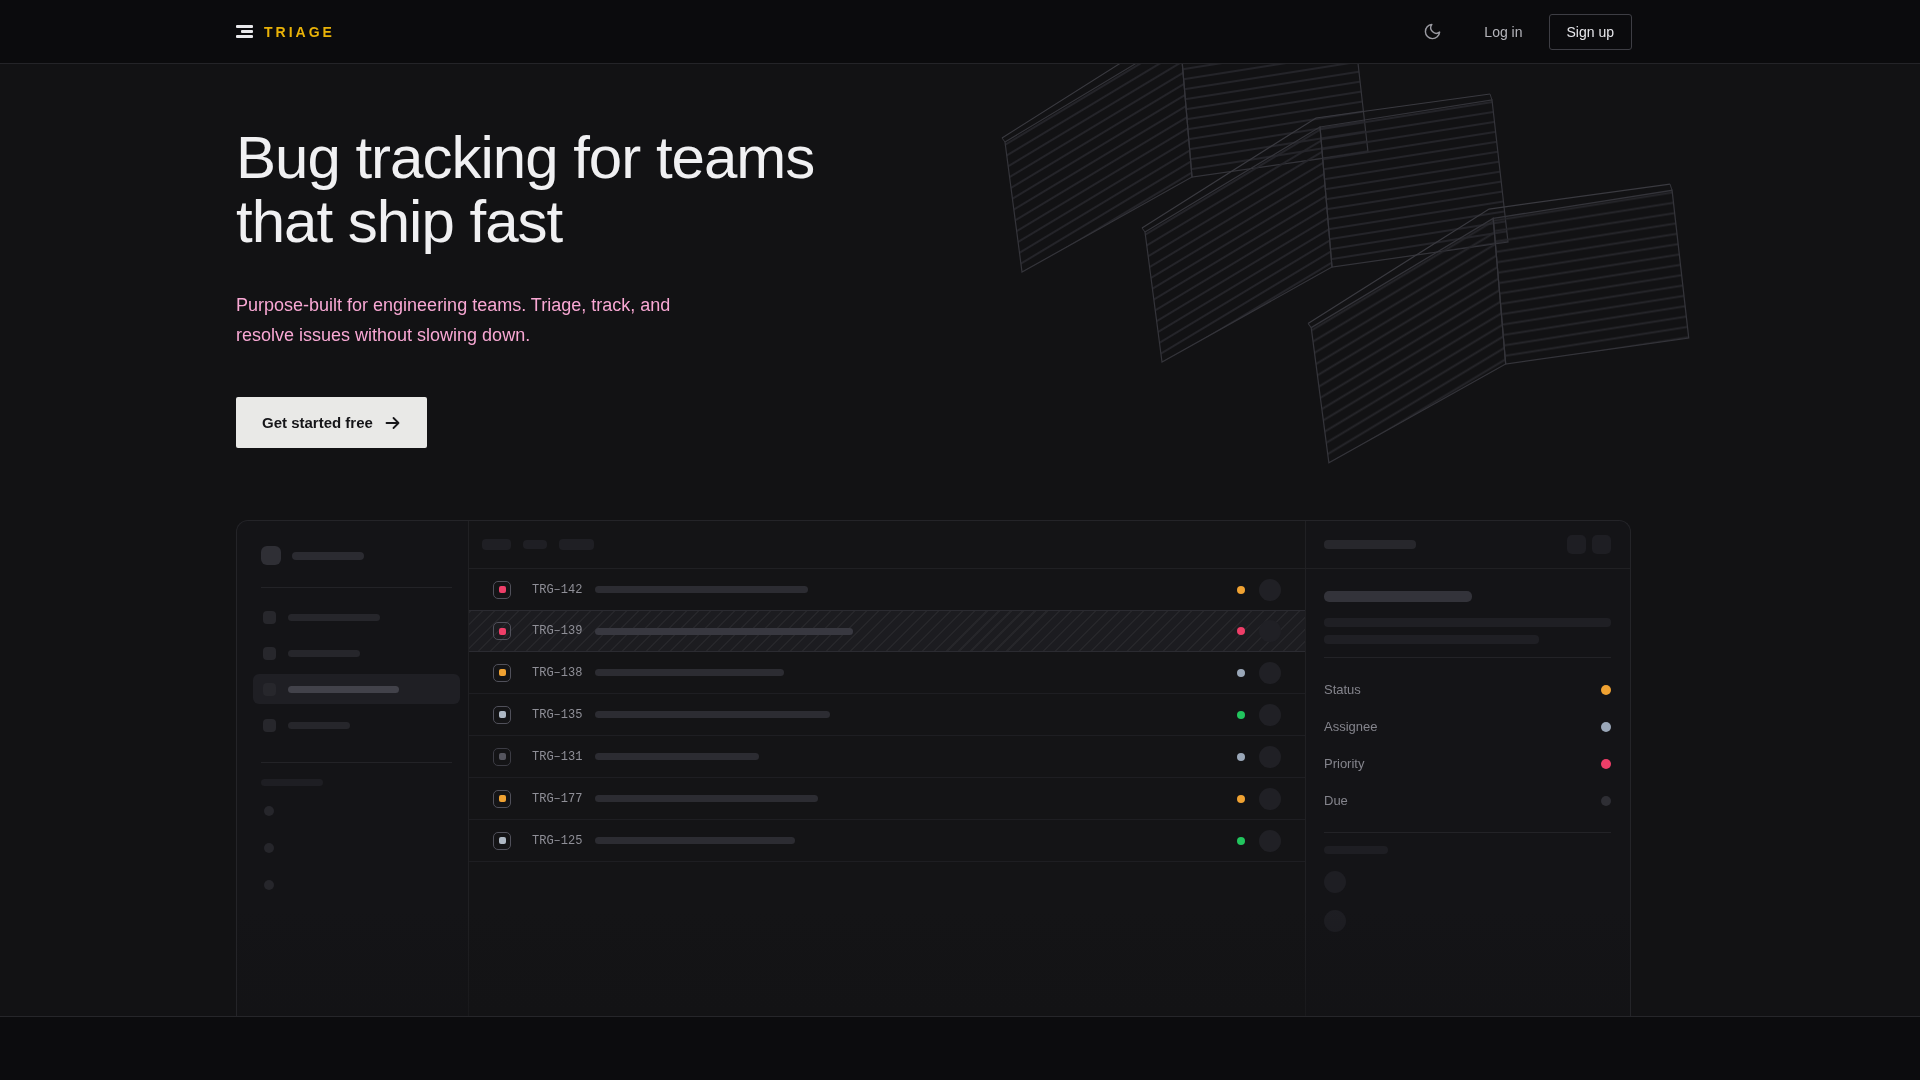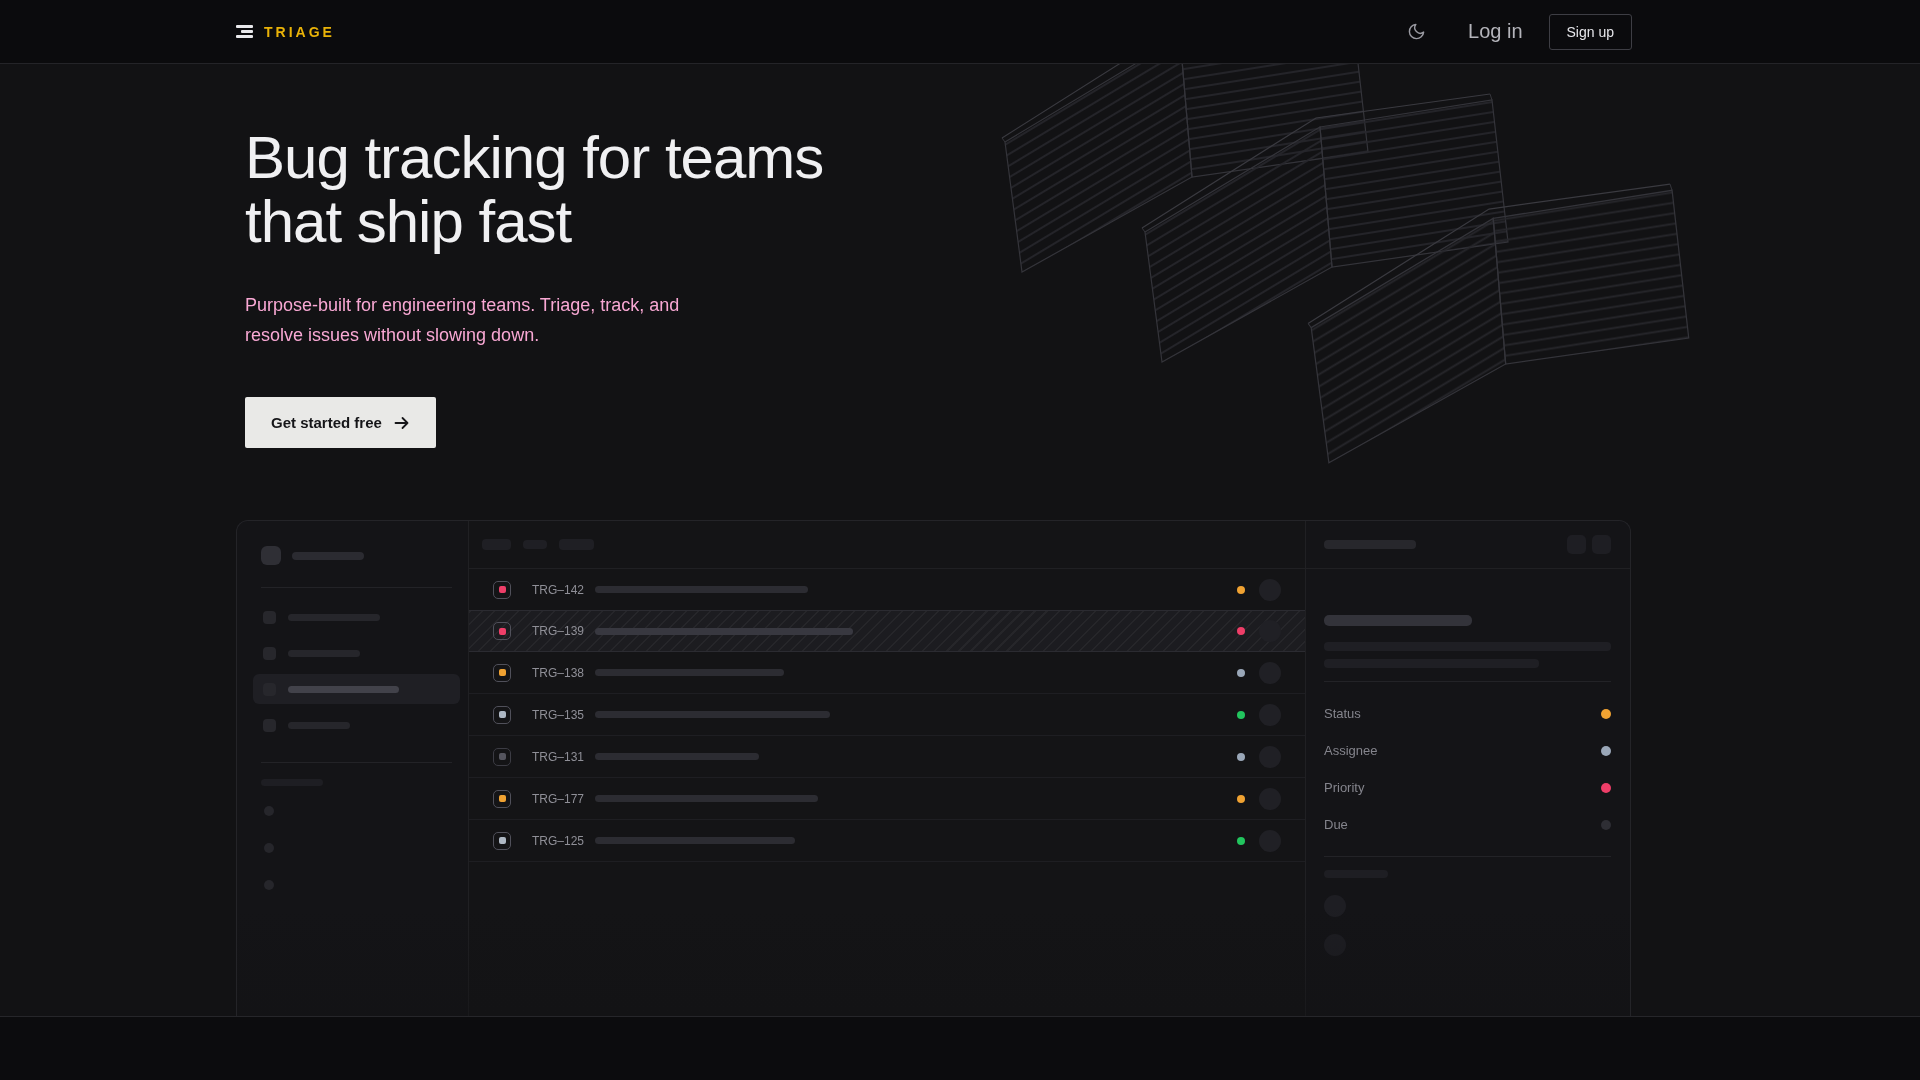--- a/index.html
+++ b/index.html
@@ -20,32 +20,32 @@
   }
   .logo { display:flex; align-items:center; gap:11px; }
   .logo-glyph { display:flex; flex-direction:column; gap:2px; width:17px; }
   .logo-glyph span { height:3px; border-radius:1px; background:#e9e9ec; display:block; }
   .logo-glyph span:nth-child(1){ width:17px; }
   .logo-glyph span:nth-child(2){ width:12px; margin-left:5px; }
   .logo-glyph span:nth-child(3){ width:17px; }
   .logo-text { font-size:14px; font-weight:700; letter-spacing:3px; color:#eab308; }
   .nav-right { display:flex; align-items:center; gap:26px; }
   .theme-btn { background:none; border:none; cursor:pointer; display:flex; align-items:center; padding:4px; margin-right:12px; }
-  .login-link { color:#b4b4ba; font-size:20px; text-decoration:none; font-family:"Liberation Sans", sans-serif; }
+  .login-link { color:#b4b4ba; font-size:14px; text-decoration:none; font-family:"Liberation Sans", sans-serif; }
   .signup-btn {
     background:transparent; color:#e6e6ea; font-size:14px;
     border:1px solid #3e3e44; border-radius:3px;
     padding:9px 17px; cursor:pointer; font-family:"Liberation Sans", sans-serif;
   }
 
   
   .decor { position:absolute; left:988px; top:24px; width:830px; height:474px; z-index:1; }
 
   
-  .hero { position:absolute; left:9px; top:64px; width:1693px; height:456px; z-index:2; }
+  .hero { position:absolute; left:0; top:64px; width:1693px; height:456px; z-index:2; }
   .hero h1 {
     position:absolute; left:236px; top:62px;
     font-size:60px; line-height:64px; font-weight:500; letter-spacing:-1px;
     color:#f0f0f2;
   }
   .hero .subtitle {
     position:absolute; left:236px; top:226px; width:478px;
     font-size:18px; line-height:30px; color:#f9a8d4;
   }
   .cta-btn {
@@ -98,30 +98,30 @@
     border-top:1px solid #2b2b31; border-bottom:1px solid #2b2b31;
     margin-top:-1px;
   }
   .type-icon {
     width:18px; height:18px; border:1.5px solid #50505a; border-radius:5px;
     display:flex; align-items:center; justify-content:center; flex:none;
   }
   .type-icon .dot-sq { width:7px; height:7px; border-radius:2px; }
   .issue-id {
     margin-left:21px; width:55px; flex:none;
-    font-family:Liberation Sans, sans-serif; font-size:12px; color:#8f8f97;
+    font-family:Liberation Mono, monospace; font-size:12px; color:#8f8f97;
   }
   .issue-title { height:7px; border-radius:3.5px; background:#2c2c32; margin-left:8px; }
   .selected .issue-title { background:#383840; }
   .row-spacer { flex:1; }
   .status-dot { width:8px; height:8px; border-radius:50%; flex:none; }
   .row-avatar { width:22px; height:22px; border-radius:50%; background:#202025; margin-left:14px; flex:none; }
 
   
-  .m-panel { display:flex; flex-direction:column;gap:24px; }
+  .m-panel { display:flex; flex-direction:column; }
   .panel-header { height:48px; border-bottom:1px solid #202023; display:flex; align-items:center; padding:0 19px 0 18px; flex:none; }
   .panel-header .bar { width:92px; height:9px; border-radius:4px; background:#27272c; }
   .panel-header .actions { margin-left:auto; display:flex; gap:6px; }
   .panel-header .actions i { width:19px; height:19px; border-radius:5px; background:#1e1e23; display:block; }
   .panel-body { padding:22px 19px 0 18px; }
   .p-title { width:148px; height:11px; border-radius:5px; background:#33333a; }
   .p-line1 { width:100%; height:9px; border-radius:4px; background:#1f1f24; margin-top:16px; }
   .p-line2 { width:215px; height:9px; border-radius:4px; background:#1f1f24; margin-top:8px; }
   .panel-body hr { border:none; border-top:1px solid #232327; margin:13px 0; }
   .field-row { height:37px; display:flex; align-items:center; justify-content:space-between; }

